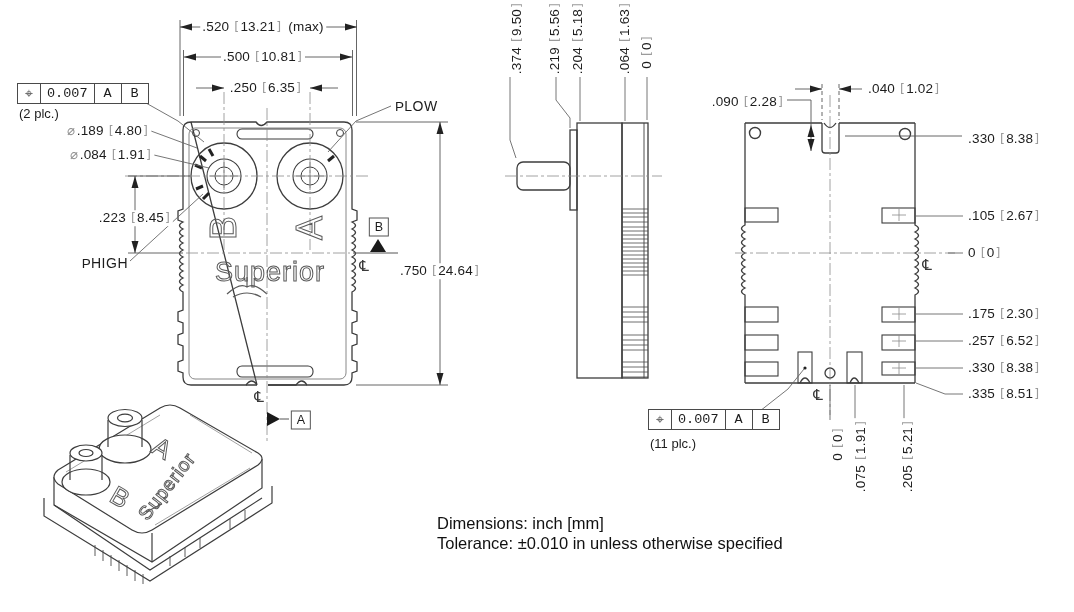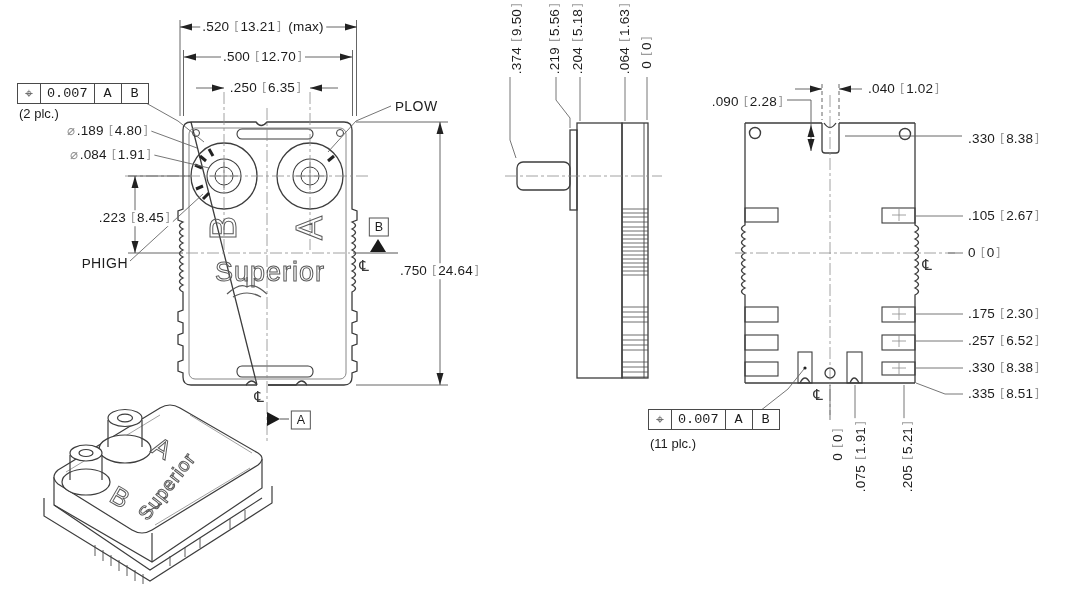--- a/index.html
+++ b/index.html
@@ -266,21 +266,21 @@
     <text x="162" y="457" font-size="26" transform="rotate(30 162 448)">A</text>
     <text x="120" y="506" font-size="26" transform="rotate(30 120 497)">B</text>
     <text x="168" y="492" font-size="19" letter-spacing="1" transform="rotate(-52 168 487)">Superior</text>
   </g>
 </svg>
 
 <div class="dl" style="left:263px;top:27px">
   <span>.520</span><span class="bk o">[</span><span>13.21</span><span class="bk c">]</span><span class="sfx">(max)</span>
 </div>
 <div class="dl" style="left:263px;top:57px">
-  <span>.500</span><span class="bk o">[</span><span>12.70</span><span class="bk c">]</span>
+  <span>.500</span><span class="bk o">[</span><span>10.81</span><span class="bk c">]</span>
 </div>
 <div class="dl" style="left:266px;top:88px">
   <span>.250</span><span class="bk o">[</span><span>6.35</span><span class="bk c">]</span>
 </div>
 
 <div class="dl la" style="left:393px;top:106px">
   <span>P</span><span class="sub">LOW</span>
 </div>
 <div class="dl ra" style="left:130px;top:263px">
   <span>P</span><span class="sub">HIGH</span>
@@ -370,14 +370,16 @@
   <span class="cell sym">⌖</span>
   <span class="cell">0.007</span>
   <span class="cell">A</span>
   <span class="cell">B</span>
 </div>
 <div class="plc" style="left:650px;top:436px">(11 plc.)</div>
 
 <span class="cl" style="left:927px;top:265px">℄</span>
 <span class="cl" style="left:818px;top:395px">℄</span>
 
+<div class="notes" style="left:437px;top:513px">Dimensions: inch [mm]</div>
+<div class="notes" style="left:437px;top:533px">Tolerance:  ±0.010 in unless otherwise specified</div>
 
 </div>
 
 </body></html>

